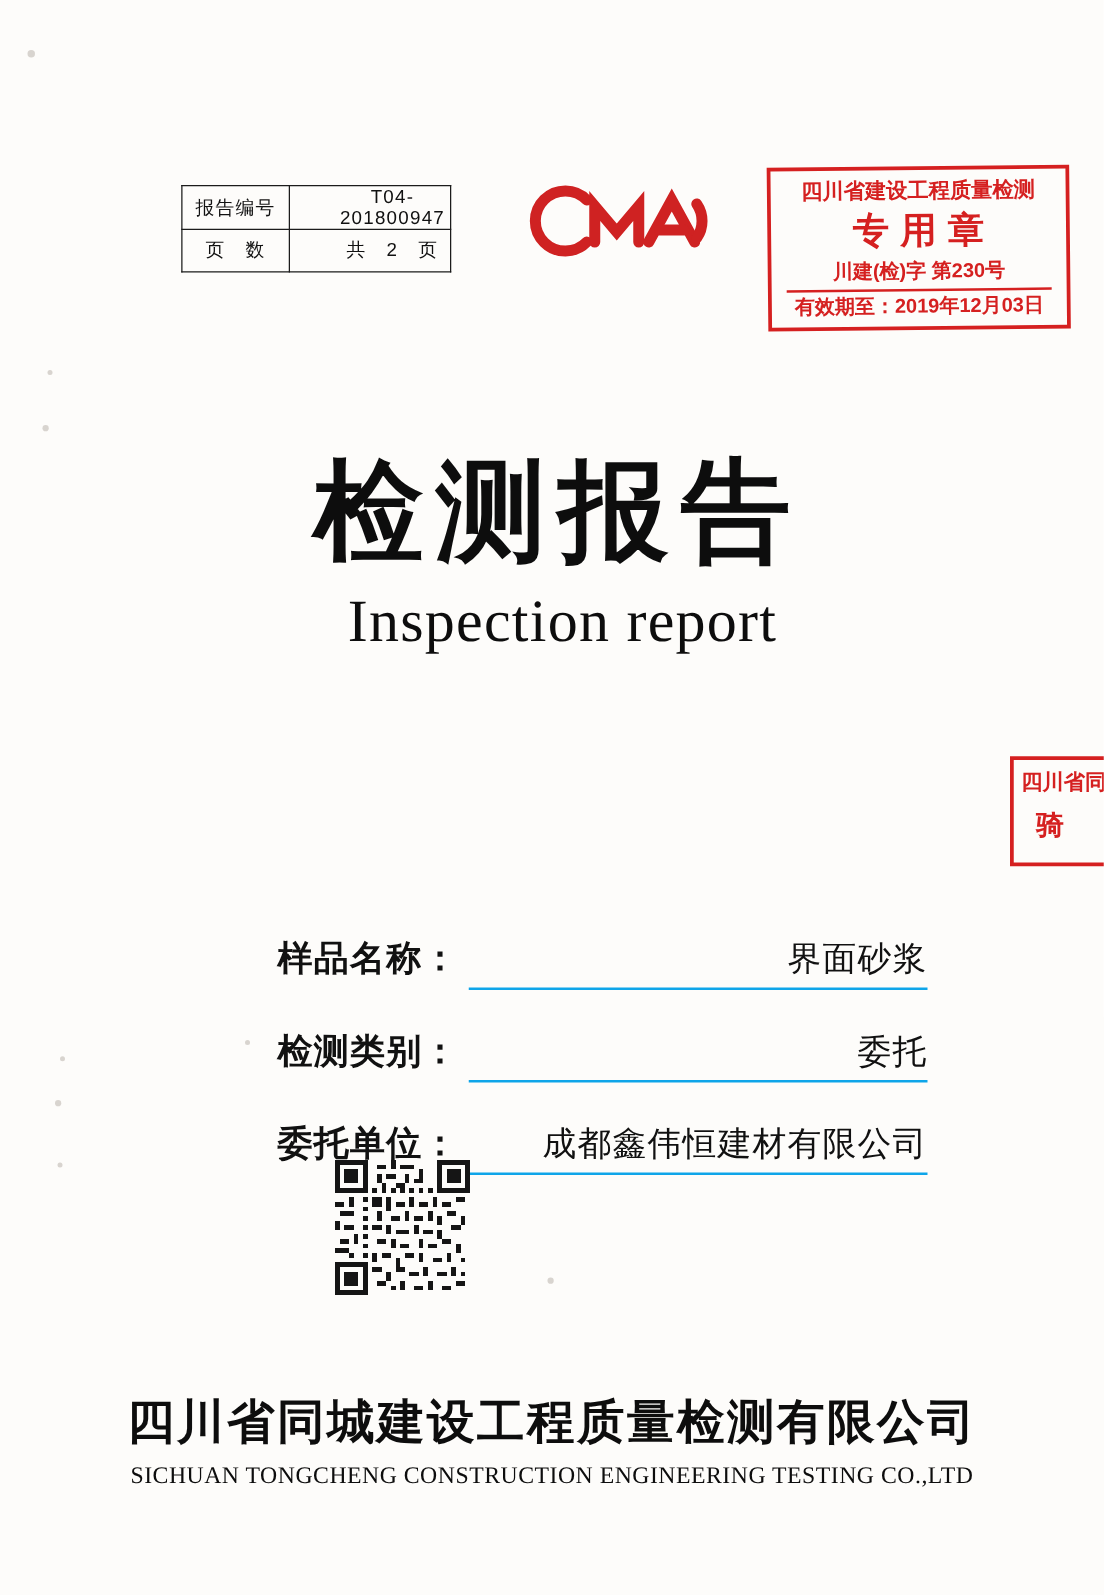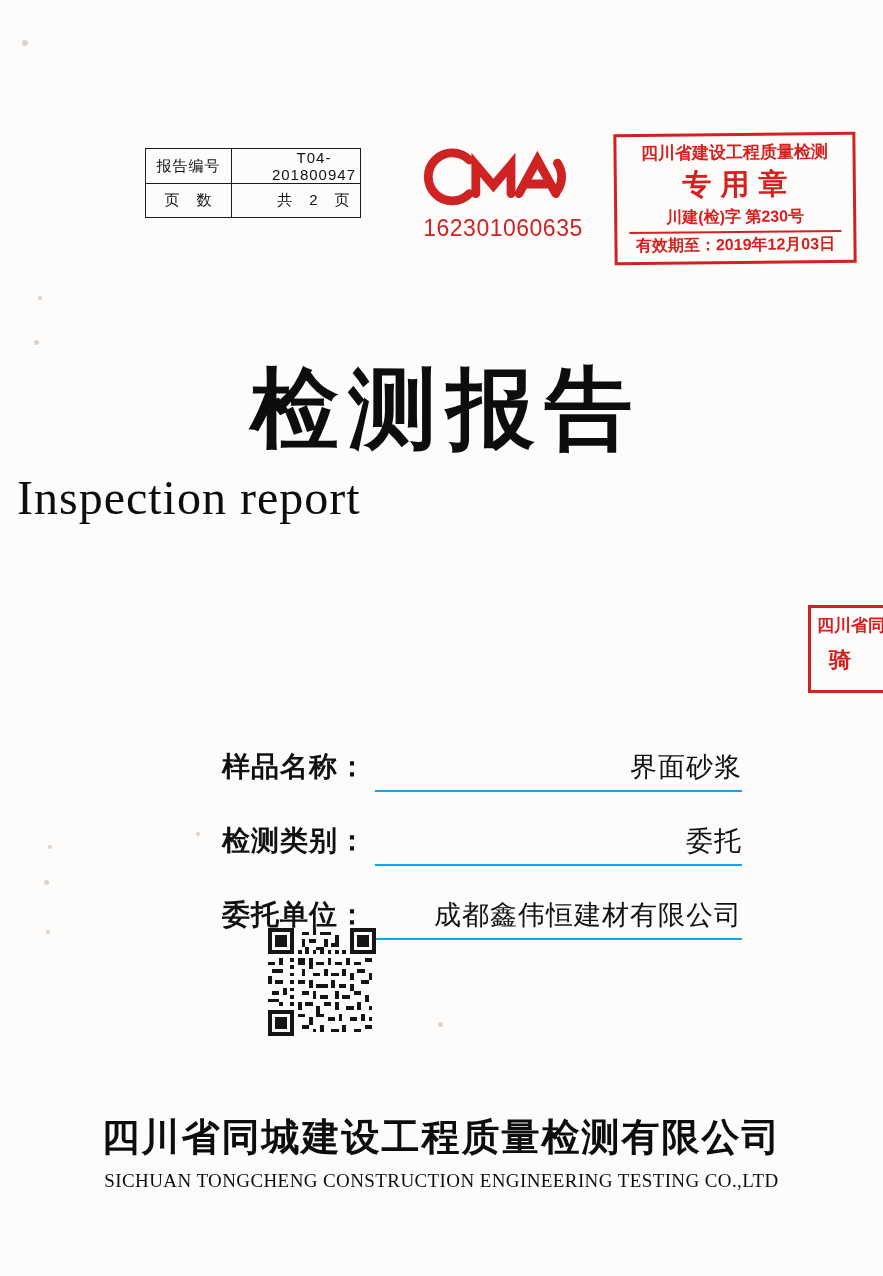--- a/index.html
+++ b/index.html
@@ -161,20 +161,21 @@
     font-weight: bold;
     letter-spacing: 10px;
     color: #0d0d0d;
     padding-left: 10px;
   }
   .title-en {
     position: absolute;
     left: 0;
     right: 0;
     top: 470px;
+    text-align: center;
     font-family: "Liberation Serif", serif;
     font-size: 48px;
     color: #0d0d0d;
     letter-spacing: 1px;
     margin-left: 17px;
   }
 
   
   .fields {
     position: absolute;
@@ -272,21 +273,20 @@
   <div class="cma-wrap">
     <svg class="cma-logo" viewBox="0 0 200 80">
       <g fill="none" stroke="#cf2222" stroke-width="11" stroke-linecap="round">
         <path d="M58 20 A30 30 0 1 0 58 62"></path>
         <path d="M66 62 L66 26 L88 52 L110 26 L110 62"></path>
         <path d="M120 62 L143 20 L166 62"></path>
         <path d="M131 50 L155 50"></path>
       </g>
       <path d="M168 24 A30 30 0 0 1 168 58" fill="none" stroke="#cf2222" stroke-width="11" stroke-linecap="round"></path>
     </svg>
-    <div class="cma-num">162301060635</div>
   </div>
 
   <div class="stamp">
     <div class="l1">四川省建设工程质量检测</div>
     <div class="l2">专用章</div>
     <div class="l3">川建(检)字 第230号</div>
     <div class="rule"></div>
     <div class="l4">有效期至：2019年12月03日</div>
   </div>
 

